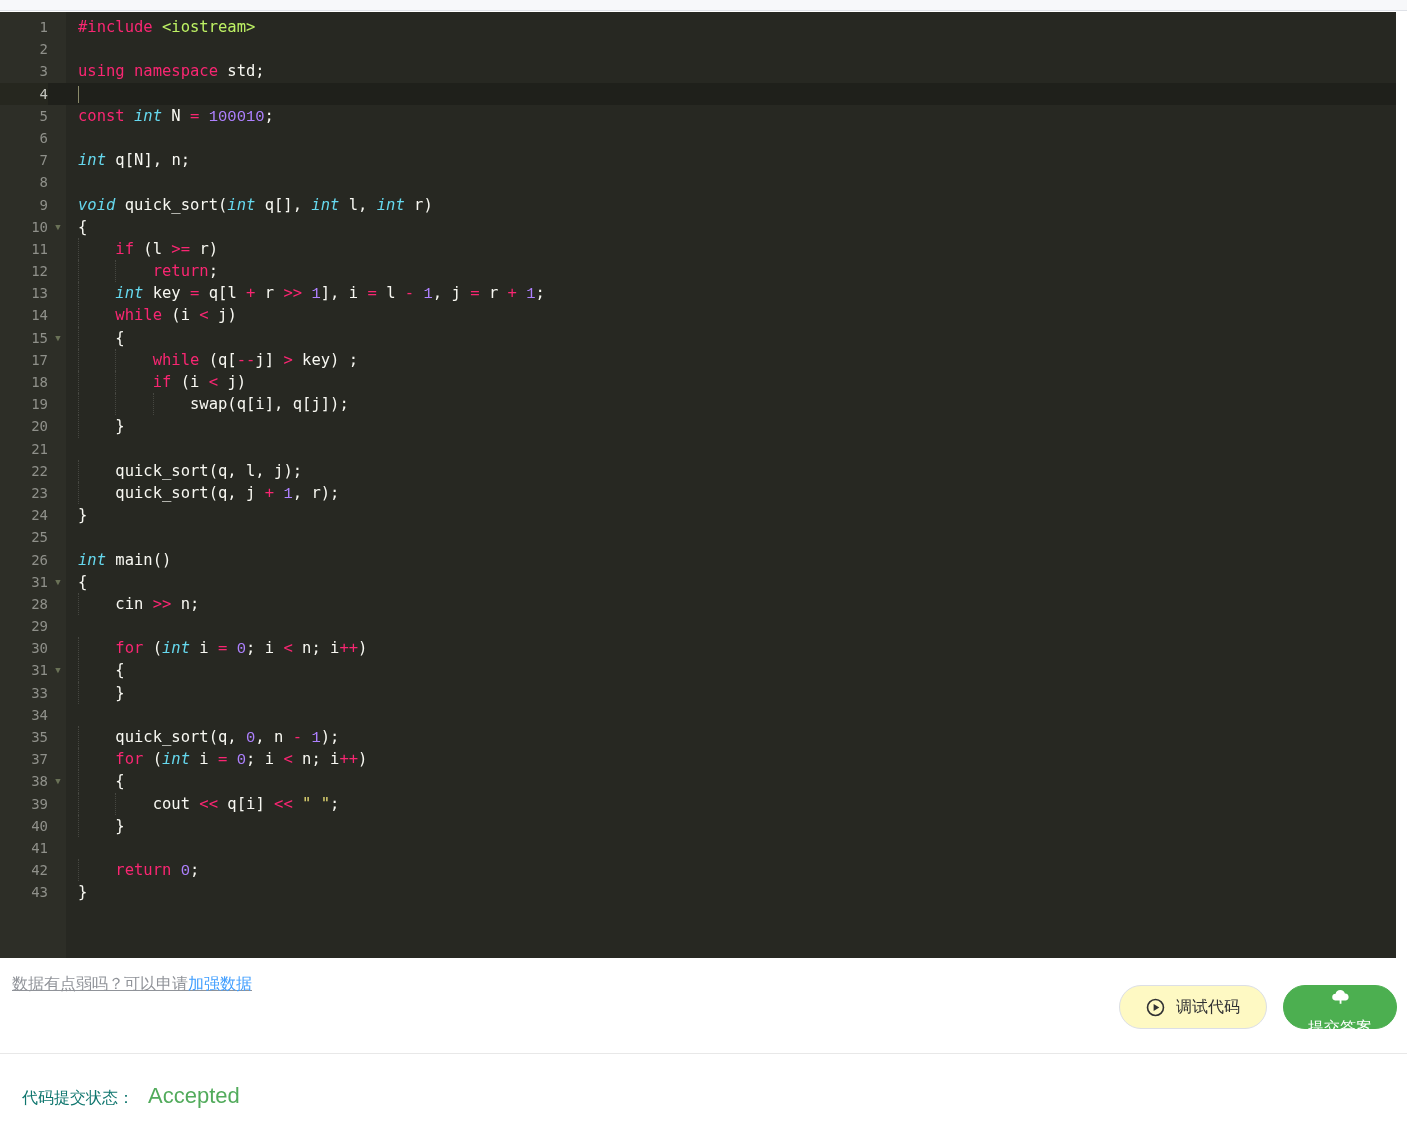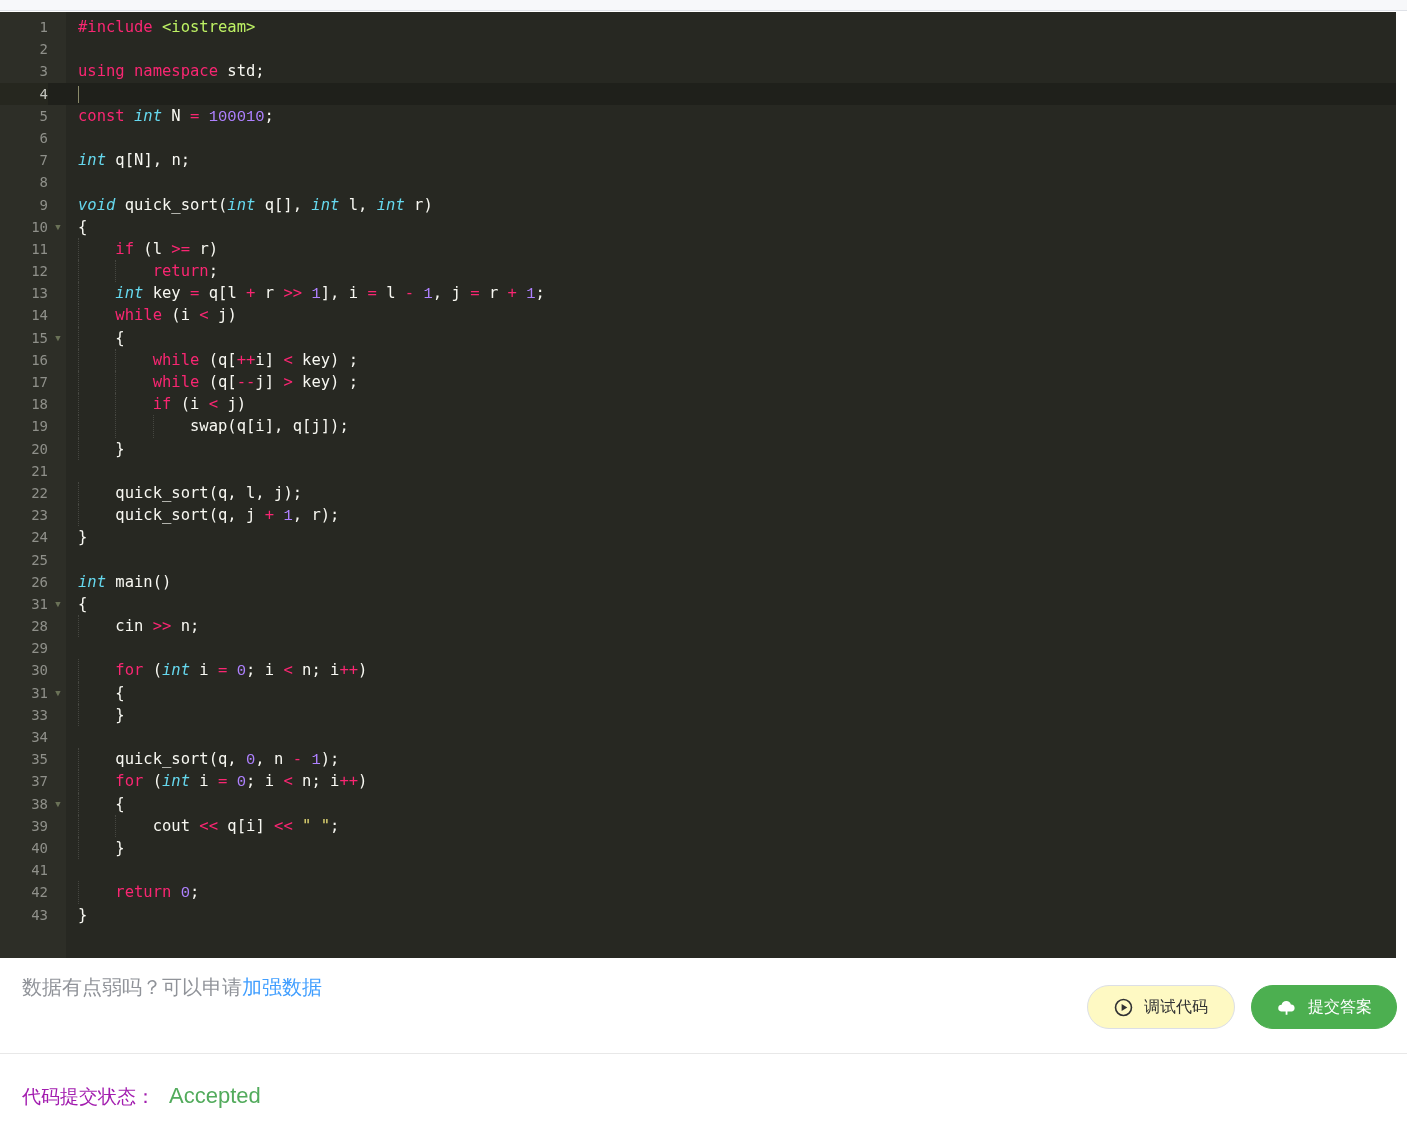--- a/index.html
+++ b/index.html
@@ -119,23 +119,24 @@
   
   #footer {
     position: absolute;
     top: 958px; left: 0;
     width: 1407px;
     height: 95px;
     background: #ffffff;
   }
   #hint {
     position: absolute;
-    left: 22px; top: 16px;
-    font-size: 20px;
+    left: 12px; top: 16px;
+    font-size: 16px;
     color: #909399;
+    text-decoration: underline;
   }
   #hint a {
     color: #409eff;
     text-decoration: none;
   }
   #btn-row {
     position: absolute;
     right: 10px; top: 27px;
     display: flex;
     align-items: center;
@@ -157,40 +158,41 @@
   #btn-debug {
     background: #fef9c3;
     border: 1px solid #dcdfe6;
     color: #303133;
   }
   #btn-submit {
     background: #4caf50;
     border: 1px solid #4caf50;
     color: #ffffff;
     padding: 0 24px;
+    flex-direction: column;
   }
   .btn svg { display: block; flex: none; }
 
   
   #divider {
     position: absolute;
     top: 1053px; left: 0;
     width: 1407px;
     height: 1px;
     background: #e8e8e8;
   }
   #status {
     position: absolute;
     top: 1083px; left: 22px;
     display: flex;
     align-items: baseline;
   }
   #status-label {
-    font-size: 19px;
-    color: #a21caf;
+    font-size: 16px;
+    color: #0f766e;
   }
   #status-value {
     font-size: 22px;
     color: #52ab5c;
     margin-left: 14px;
   }
 </style>
 </head>
 <body>
 
@@ -207,21 +209,20 @@
       <div class="code-line"><span class="ln">6</span><span class="txt"></span></div>
       <div class="code-line"><span class="ln">7</span><span class="txt"><span class="ty">int</span> <span class="id">q</span>[<span class="id">N</span>], <span class="id">n</span>;</span></div>
       <div class="code-line"><span class="ln">8</span><span class="txt"></span></div>
       <div class="code-line"><span class="ln">9</span><span class="txt"><span class="ty">void</span> <span class="id">quick_sort</span>(<span class="ty">int</span> <span class="id">q</span>[], <span class="ty">int</span> <span class="id">l</span>, <span class="ty">int</span> <span class="id">r</span>)</span></div>
       <div class="code-line"><span class="ln">10</span><span class="fold">▼</span><span class="txt">{</span></div>
       <div class="code-line"><span class="ln">11</span><span class="ig" style="left: 78px;"></span><span class="txt">    <span class="k">if</span> (<span class="id">l</span> <span class="op">&gt;=</span> <span class="id">r</span>)</span></div>
       <div class="code-line"><span class="ln">12</span><span class="ig" style="left: 78px;"></span><span class="ig" style="left: 115.32px;"></span><span class="txt">        <span class="k">return</span>;</span></div>
       <div class="code-line"><span class="ln">13</span><span class="ig" style="left: 78px;"></span><span class="txt">    <span class="ty">int</span> <span class="id">key</span> <span class="op">=</span> <span class="id">q</span>[<span class="id">l</span> <span class="op">+</span> <span class="id">r</span> <span class="op">&gt;&gt;</span> <span class="num">1</span>], <span class="id">i</span> <span class="op">=</span> <span class="id">l</span> <span class="op">-</span> <span class="num">1</span>, <span class="id">j</span> <span class="op">=</span> <span class="id">r</span> <span class="op">+</span> <span class="num">1</span>;</span></div>
       <div class="code-line"><span class="ln">14</span><span class="ig" style="left: 78px;"></span><span class="txt">    <span class="k">while</span> (<span class="id">i</span> <span class="op">&lt;</span> <span class="id">j</span>)</span></div>
       <div class="code-line"><span class="ln">15</span><span class="fold">▼</span><span class="ig" style="left: 78px;"></span><span class="txt">    {</span></div>
-      <div class="code-line"><span class="ln">16</span><span class="ig" style="left: 78px;"></span><span class="ig" style="left: 115.32px;"></span><span class="txt">        <span class="k">while</span> (<span class="id">q</span>[<span class="op">++</span><span class="id">i</span>] <span class="op">&lt;</span> <span class="id">key</span>) ;</span></div>
       <div class="code-line"><span class="ln">17</span><span class="ig" style="left: 78px;"></span><span class="ig" style="left: 115.32px;"></span><span class="txt">        <span class="k">while</span> (<span class="id">q</span>[<span class="op">--</span><span class="id">j</span>] <span class="op">&gt;</span> <span class="id">key</span>) ;</span></div>
       <div class="code-line"><span class="ln">18</span><span class="ig" style="left: 78px;"></span><span class="ig" style="left: 115.32px;"></span><span class="txt">        <span class="k">if</span> (<span class="id">i</span> <span class="op">&lt;</span> <span class="id">j</span>)</span></div>
       <div class="code-line"><span class="ln">19</span><span class="ig" style="left: 78px;"></span><span class="ig" style="left: 115.32px;"></span><span class="ig" style="left: 152.64px;"></span><span class="txt">            <span class="id">swap</span>(<span class="id">q</span>[<span class="id">i</span>], <span class="id">q</span>[<span class="id">j</span>]);</span></div>
       <div class="code-line"><span class="ln">20</span><span class="ig" style="left: 78px;"></span><span class="txt">    }</span></div>
       <div class="code-line"><span class="ln">21</span><span class="txt"></span></div>
       <div class="code-line"><span class="ln">22</span><span class="ig" style="left: 78px;"></span><span class="txt">    <span class="id">quick_sort</span>(<span class="id">q</span>, <span class="id">l</span>, <span class="id">j</span>);</span></div>
       <div class="code-line"><span class="ln">23</span><span class="ig" style="left: 78px;"></span><span class="txt">    <span class="id">quick_sort</span>(<span class="id">q</span>, <span class="id">j</span> <span class="op">+</span> <span class="num">1</span>, <span class="id">r</span>);</span></div>
       <div class="code-line"><span class="ln">24</span><span class="txt">}</span></div>
       <div class="code-line"><span class="ln">25</span><span class="txt"></span></div>
       <div class="code-line"><span class="ln">26</span><span class="txt"><span class="ty">int</span> <span class="id">main</span>()</span></div>

